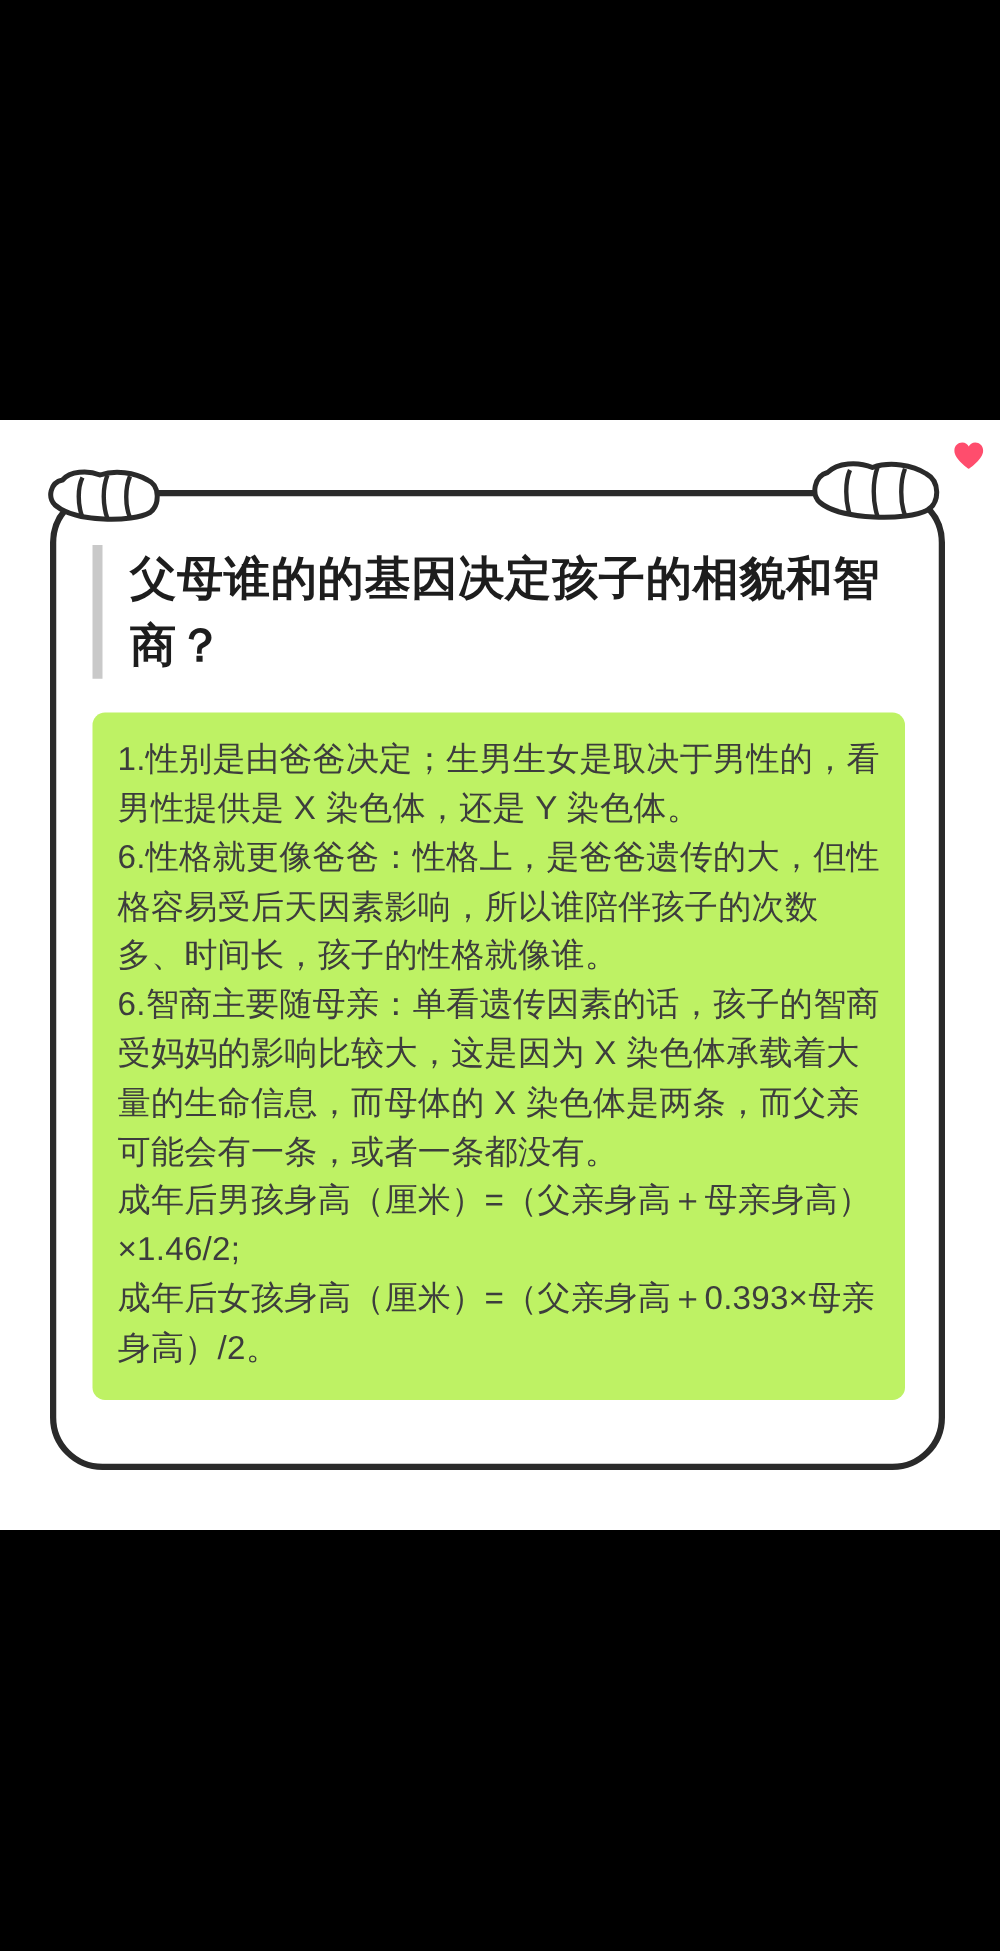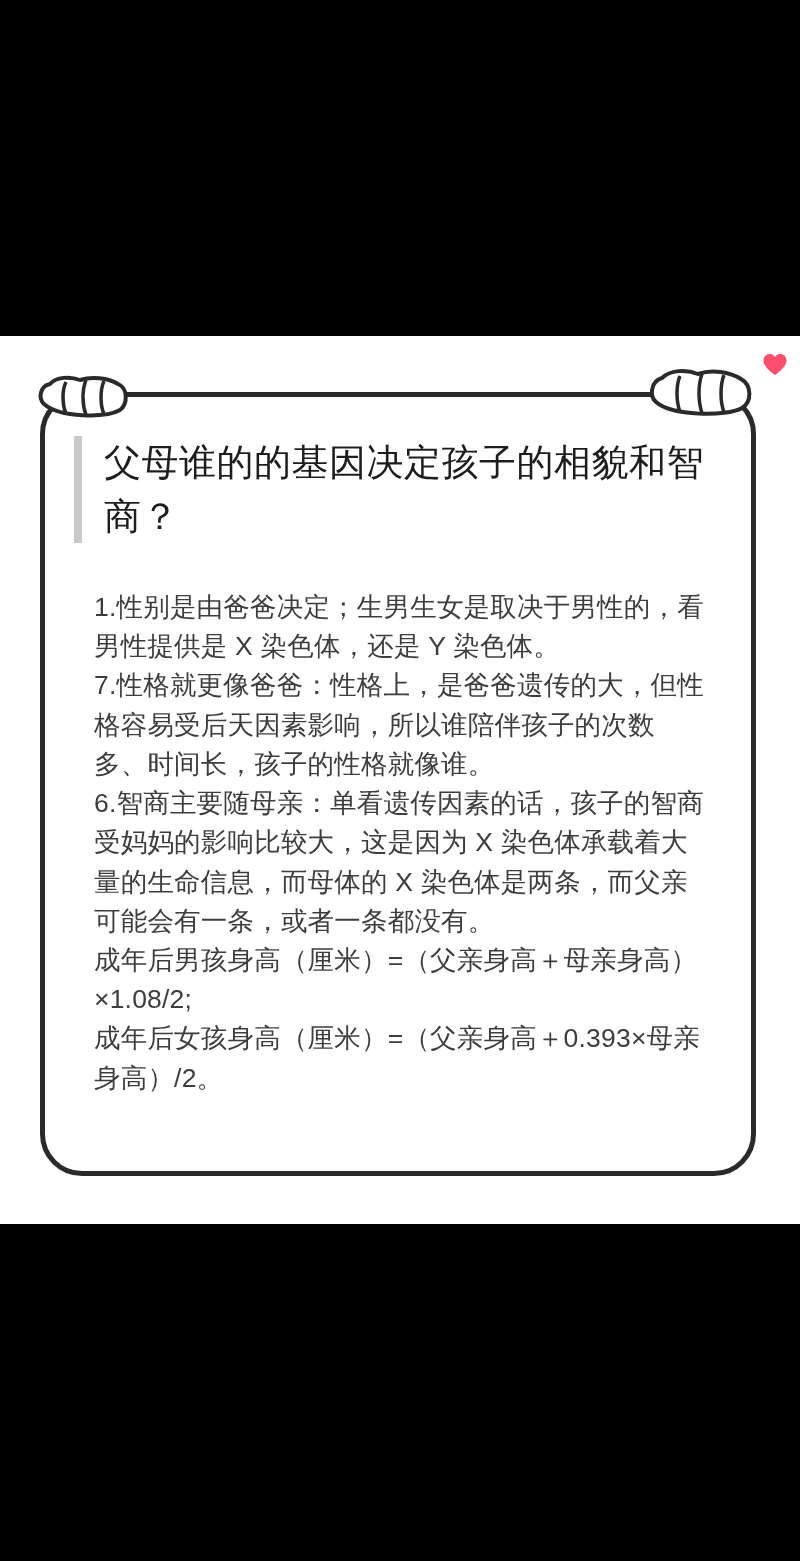--- a/index.html
+++ b/index.html
@@ -64,32 +64,32 @@
     top: 436px;
     width: 660px;
     padding-left: 22px;
     box-sizing: border-box;
     border-left: 8px solid #c9c9c9;
   }
   #title-text {
     margin: 0;
     font-size: 37px;
     line-height: 1.45;
-    font-weight: normal;
+    font-weight: bold;
     color: #1d1d1d;
     letter-spacing: 0.5px;
   }
 
   
   #body-panel {
     position: absolute;
     left: 74px;
     top: 570px;
     width: 650px;
-    background: #ffffff;
+    background: #bef264;
     border-radius: 10px;
     padding: 18px 20px 22px 20px;
     box-sizing: border-box;
   }
   .body-line {
     margin: 0;
     font-size: 26.5px;
     line-height: 1.48;
     color: #3d3d3d;
     letter-spacing: 0.2px;
@@ -126,17 +126,17 @@
     <path d="M13 23 C13 23 1.5 15.5 1.5 8.5 C1.5 4.5 4.5 2 7.8 2 C10.3 2 12.2 3.6 13 5.2 C13.8 3.6 15.7 2 18.2 2 C21.5 2 24.5 4.5 24.5 8.5 C24.5 15.5 13 23 13 23 Z" fill="#ff4d6d"></path>
   </svg>
 </div>
 
 <div id="title-wrap">
   <h1 id="title-text">父母谁的的基因决定孩子的相貌和智商？</h1>
 </div>
 
 <div id="body-panel">
   <p class="body-line">1.性别是由爸爸决定；生男生女是取决于男性的，看男性提供是 X 染色体，还是 Y 染色体。</p>
-  <p class="body-line">7.性格就更像爸爸：性格上，是爸爸遗传的大，但性格容易受后天因素影响，所以谁陪伴孩子的次数多、时间长，孩子的性格就像谁。</p>
+  <p class="body-line">6.性格就更像爸爸：性格上，是爸爸遗传的大，但性格容易受后天因素影响，所以谁陪伴孩子的次数多、时间长，孩子的性格就像谁。</p>
   <p class="body-line">6.智商主要随母亲：单看遗传因素的话，孩子的智商受妈妈的影响比较大，这是因为 X 染色体承载着大量的生命信息，而母体的 X 染色体是两条，而父亲可能会有一条，或者一条都没有。</p>
-  <p class="body-line">成年后男孩身高（厘米）=（父亲身高＋母亲身高）×1.08/2;</p>
+  <p class="body-line">成年后男孩身高（厘米）=（父亲身高＋母亲身高）×1.46/2;</p>
   <p class="body-line">成年后女孩身高（厘米）=（父亲身高＋0.393×母亲身高）/2。</p>
 </div>
 
 </body></html>

